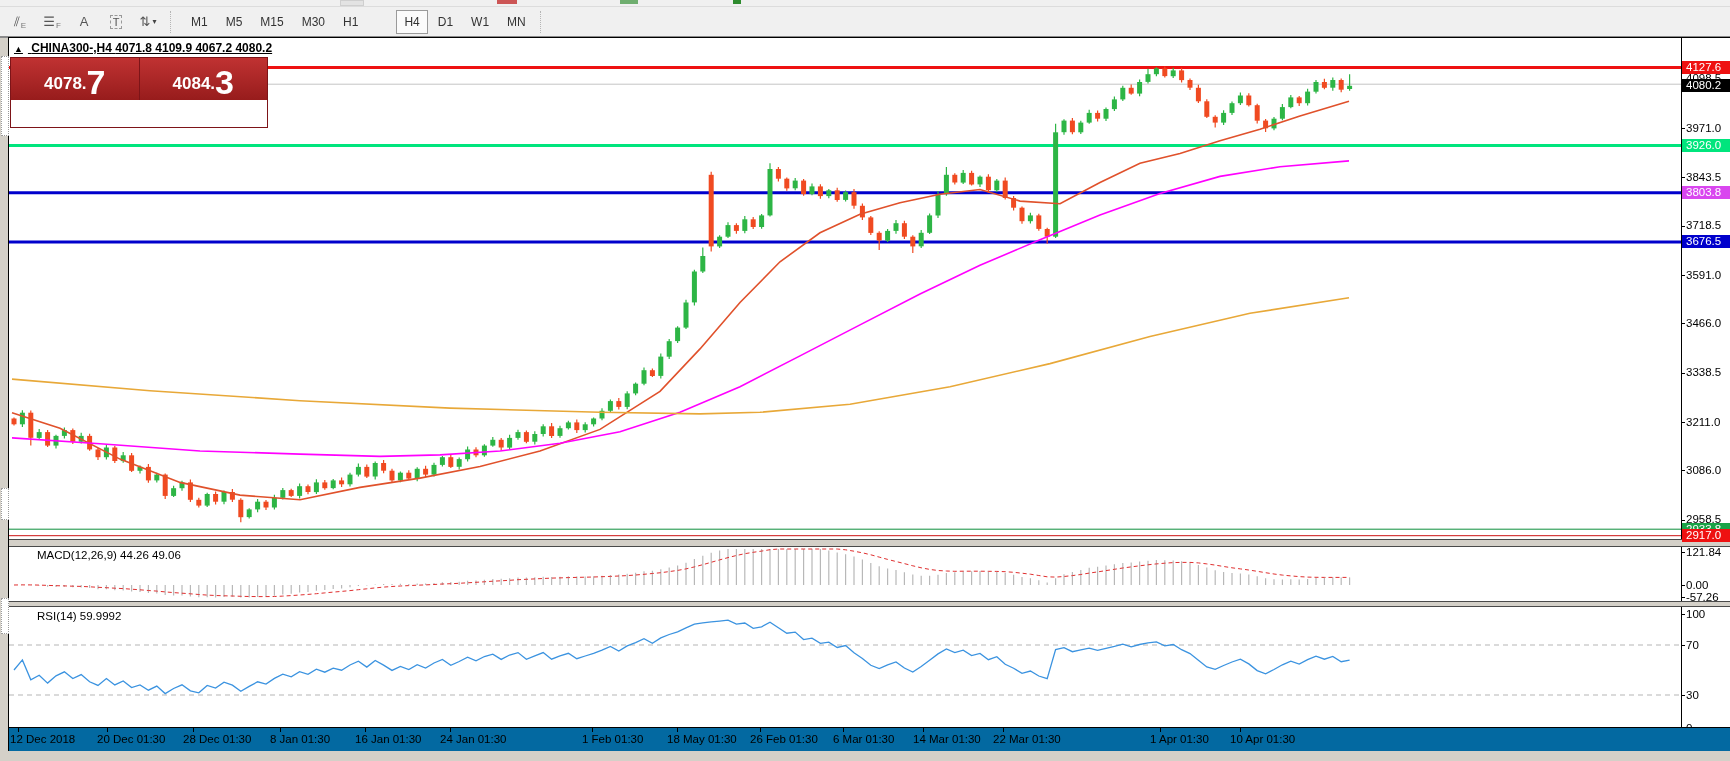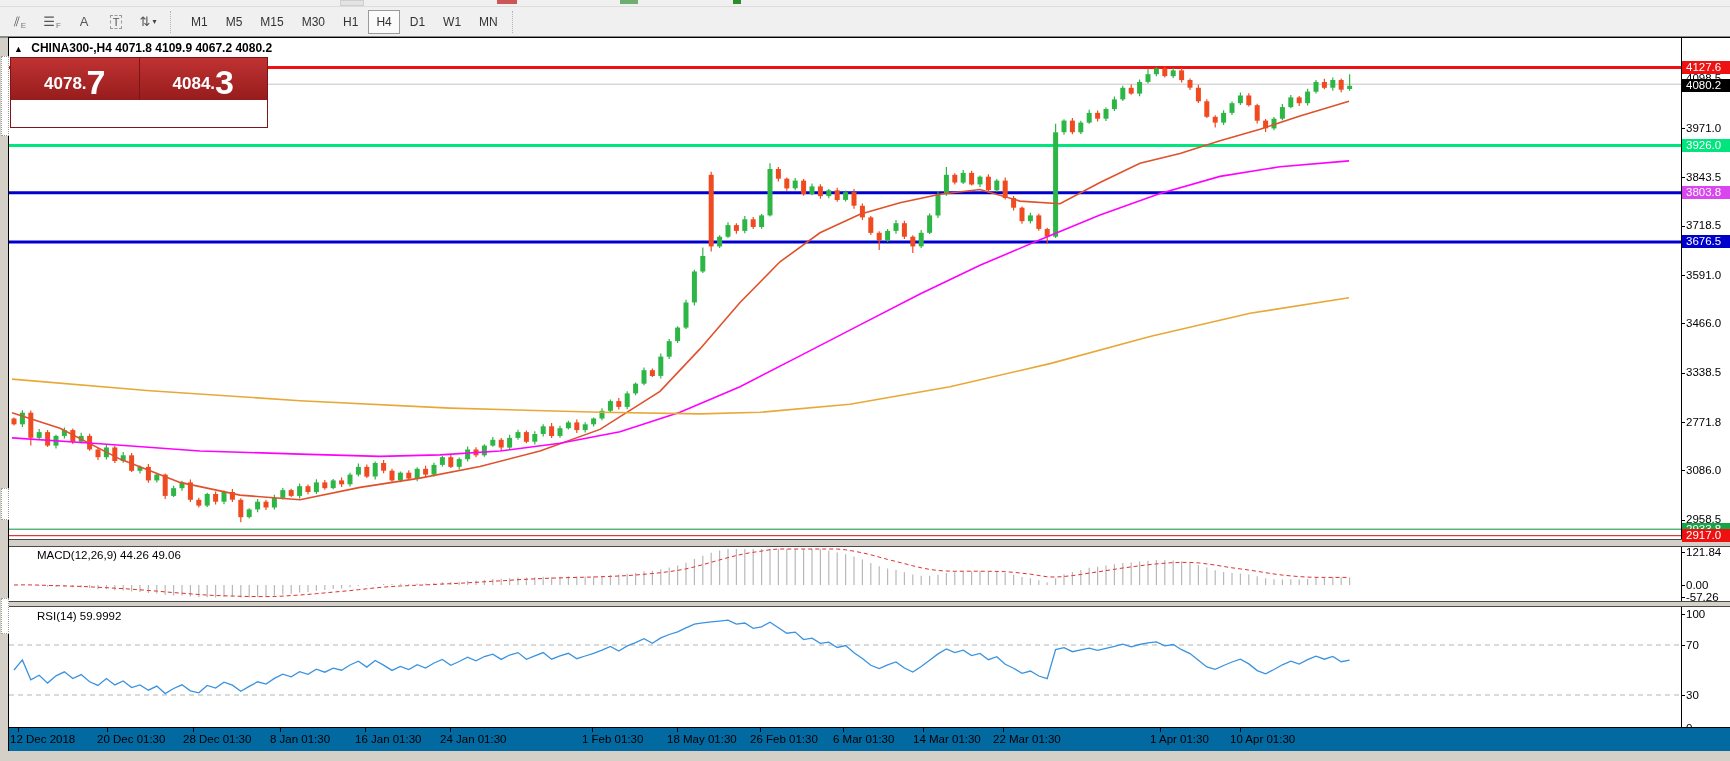--- a/index.html
+++ b/index.html
@@ -10,33 +10,33 @@
   
   .toolbar{position:absolute;left:0;top:7px;width:1730px;height:29px;background:#f0f0f0;border-bottom:2px solid #8a8a8a;display:flex;align-items:center;}
   .tools{display:flex;align-items:center;padding-left:6px;}
   .toolbtn{width:26px;height:23px;display:flex;align-items:center;justify-content:center;color:#555;font-size:13px;margin-right:4px;border:1px solid transparent;position:relative;cursor:pointer;}
   .toolbtn .sub{font-size:8px;color:#777;margin-left:1px;margin-top:7px;}
   .toolbtn .boxT{border:1px dashed #999;padding:0 2px;font-size:11px;}
   .toolbtn .caret{font-size:8px;color:#444;margin-left:2px;}
   .tb-sep{width:6px;height:22px;border-left:1px dotted #b5b5b5;margin:0 6px 0 4px;}
   .tfs{display:flex;align-items:center;}
   .tfbtn{padding:2px 7px;height:18px;line-height:18px;font-size:12px;color:#333;border:1px solid transparent;margin-right:2px;cursor:pointer;}
-  .tfbtn.active{background:#fbfbfb;border:1px solid #9a9a9a;}
+  .tfbtn.active{background:#fbfbfb;border:1px solid #9a9a9a;margin-left:28px;}
   
   .border-top{position:absolute;left:8px;top:37px;width:1722px;height:1px;background:#000;}
   .border-left{position:absolute;left:8px;top:37px;width:1px;height:714px;background:#000;}
   .border-bottom{position:absolute;left:8px;top:750px;width:1722px;height:1px;background:#000;}
   .scale-divider{position:absolute;left:1681px;top:38px;width:1px;height:689px;background:#000;}
   .plot-bg{position:absolute;left:9px;top:38px;width:1672px;height:712px;background:#fff;}
   .scale-bg{position:absolute;left:1682px;top:38px;width:48px;height:712px;background:#fff;}
   .gutter-strip{position:absolute;left:1px;top:56px;width:6px;height:78px;background:#fff;border:1px dotted #9a9a9a;}
   .gutter-strip2{position:absolute;left:1px;top:488px;width:6px;height:30px;background:#fff;border:1px dotted #9a9a9a;}
   .gutter-strip3{position:absolute;left:1px;top:598px;width:6px;height:34px;background:#fff;border:1px dotted #9a9a9a;}
   #chartSvg{position:absolute;left:9px;top:38px;z-index:2;}
-  .chart-title{position:absolute;left:14px;top:41px;z-index:4;font-size:12px;font-weight:700;color:#000;}
+  .chart-title{position:absolute;left:14px;top:41px;z-index:4;font-size:12px;font-weight:700;color:#000;text-decoration:underline;}
   .chart-title .tri{font-size:9px;margin-right:5px;}
   .sepbar{position:absolute;left:9px;width:1721px;background:#d4d0c8;border-top:1px solid #4a4a4a;border-bottom:1px solid #4a4a4a;z-index:3;}
   #sep1{top:539px;height:6px;}
   #sep2{top:601px;height:4px;}
   .ind-label{position:absolute;left:14px;z-index:3;font-size:11.5px;color:#000;padding-left:23px;}
   #macdLabel{top:549px;}
   #rsiLabel{top:610px;}
   
   #priceScale{position:absolute;left:1682px;top:38px;width:48px;height:712px;z-index:3;}
   .ptick{position:absolute;left:4px;width:44px;height:13px;font-size:11.5px;color:#000;background:transparent;}
@@ -476,21 +476,21 @@
       <div class="ptick" style="top:133px">3843.5</div>
       <div class="pdash" style="top:188px"></div>
       <div class="ptick" style="top:181px">3718.5</div>
       <div class="pdash" style="top:237px"></div>
       <div class="ptick" style="top:231px">3591.0</div>
       <div class="pdash" style="top:285px"></div>
       <div class="ptick" style="top:279px">3466.0</div>
       <div class="pdash" style="top:335px"></div>
       <div class="ptick" style="top:328px">3338.5</div>
       <div class="pdash" style="top:384px"></div>
-      <div class="ptick" style="top:378px">2771.8</div>
+      <div class="ptick" style="top:378px">3211.0</div>
       <div class="pdash" style="top:432px"></div>
       <div class="ptick" style="top:426px">3086.0</div>
       <div class="pdash" style="top:482px"></div>
       <div class="ptick" style="top:475px">2958.5</div>
       <div class="pmark" style="top:23px;background:#ee1111;color:#ffffff">4127.6</div>
       <div class="pmark" style="top:101px;background:#00e57d;color:#ffffff">3926.0</div>
       <div class="pmark" style="top:148px;background:#d946ef;color:#ffffff">3803.8</div>
       <div class="pmark" style="top:197px;background:#0000cc;color:#ffffff">3676.5</div>
       <div class="pmark" style="top:485px;background:#19a347;color:#ffffff">2933.8</div>
       <div class="pmark" style="top:491px;background:#ee1111;color:#ffffff">2917.0</div>

